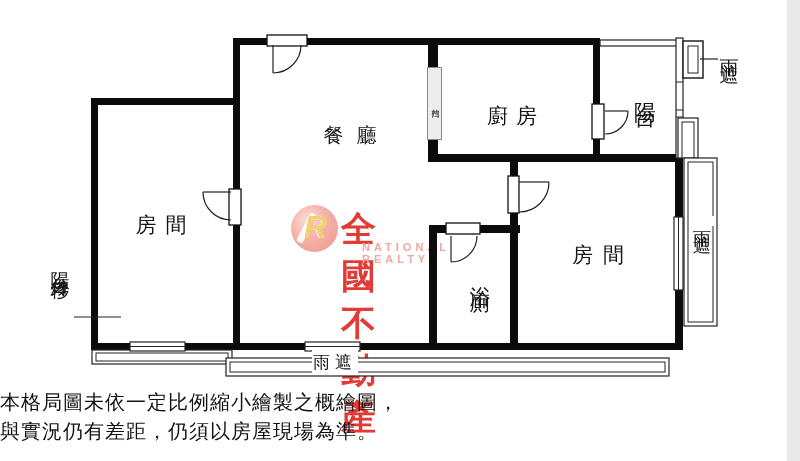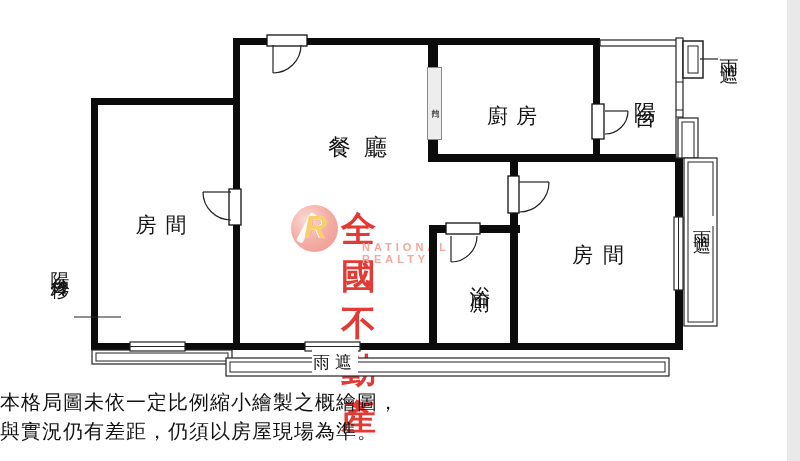--- a/index.html
+++ b/index.html
@@ -136,21 +136,21 @@
         <path d="M 451 262 A 26 26 0 0 0 477 236"></path>
     </g>
 
     <line x1="74" y1="317" x2="121" y2="317" stroke="#222" stroke-width="1.2"></line>
   </svg>
 
   <div class="slide">
     <span class="lbl-slide">拉門</span>
   </div>
 
-  <div class="lbl h" style="left:300px;top:132px;width:100px;font-size:23px;letter-spacing:13px;text-indent:13px;text-align:right;">餐廳</div>
+  <div class="lbl h" style="left:300px;top:122px;width:100px;font-size:20px;letter-spacing:13px;text-indent:13px;">餐廳</div>
   <div class="lbl h" style="left:462px;top:90px;width:100px;font-size:21px;letter-spacing:8px;text-indent:8px;margin-top:12px;">廚房</div>
   <div class="lbl v" style="left:630px;top:85px;font-size:22px;letter-spacing:3px;">陽台</div>
   <div class="lbl h" style="left:111px;top:211px;width:100px;font-size:21px;letter-spacing:9px;text-indent:9px;">房間</div>
   <div class="lbl h" style="left:548px;top:241px;width:100px;font-size:21px;letter-spacing:10px;text-indent:10px;">房間</div>
   <div class="lbl v" style="left:466px;top:269px;font-size:21px;letter-spacing:5px;">浴廁</div>
 
   <div class="lbl v" style="left:717px;top:44px;font-size:19px;letter-spacing:6px;">雨遮</div>
   <div class="lbl v wbg" style="left:689px;top:216px;font-size:18px;letter-spacing:4px;">雨遮</div>
   <div class="lbl h wbg" style="left:312px;top:350px;font-size:17px;letter-spacing:5px;">雨遮</div>
   <div class="lbl v" style="left:48px;top:257px;font-size:19px;letter-spacing:3px;">陽台外移</div>

